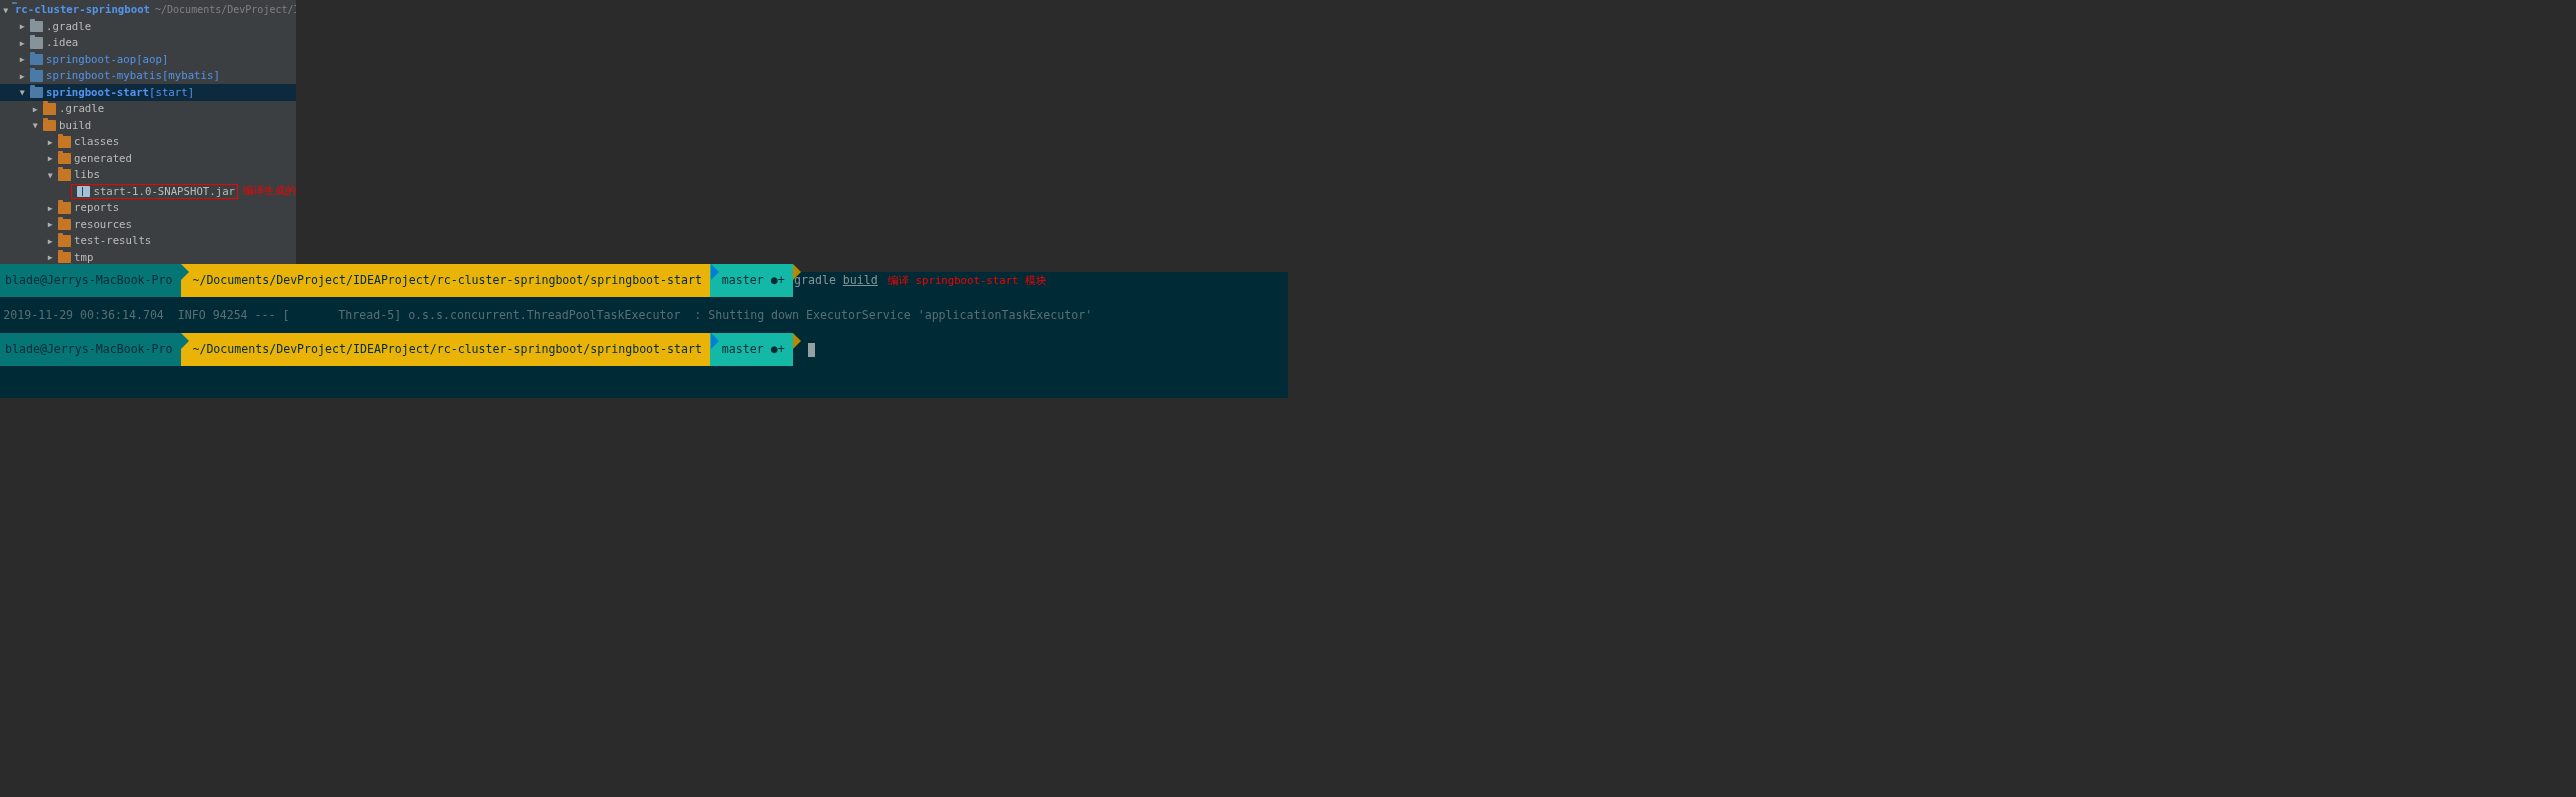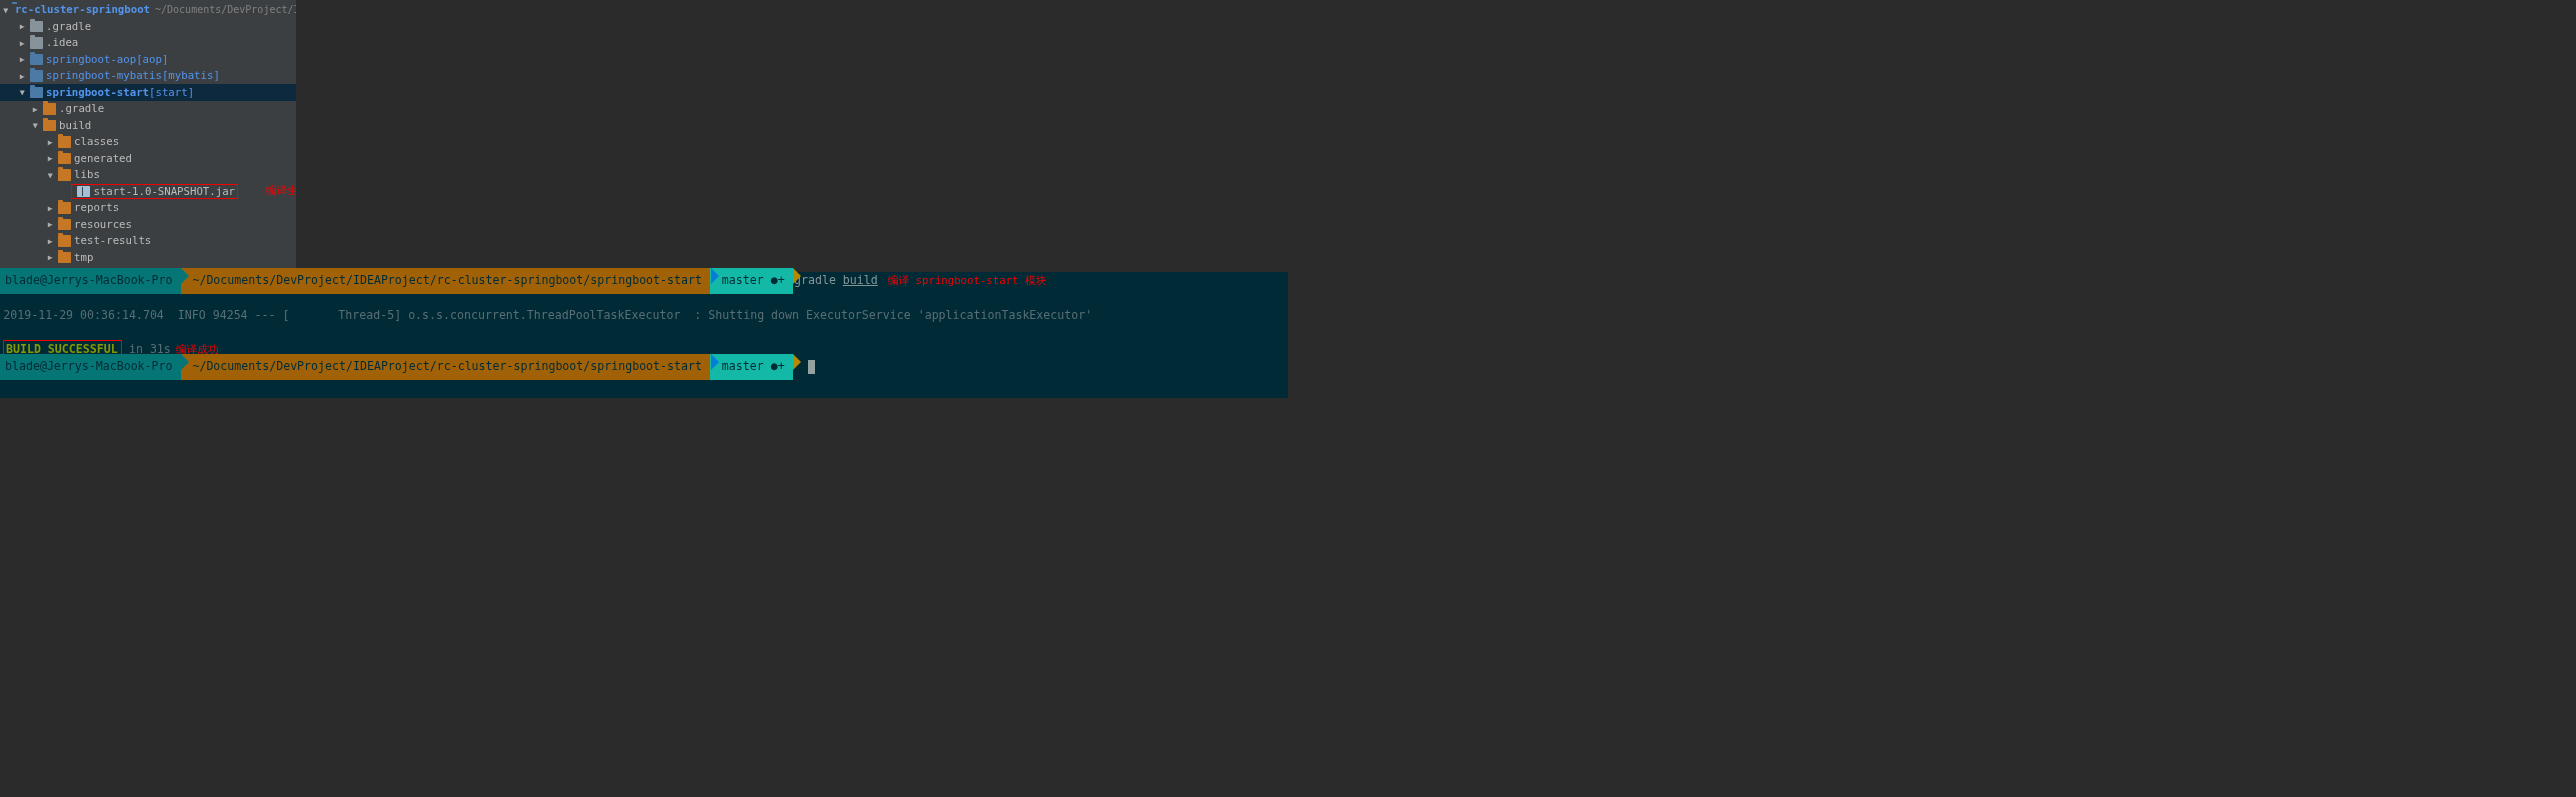--- a/index.html
+++ b/index.html
@@ -76,53 +76,53 @@
       align-items: center;
     }
     .red-annotation {
       color: #f50000;
       margin-left: 5px;
       font-size: 10.7px;
     }
     .indent-1 { padding-left: 18px; }
     .indent-2 { padding-left: 31px; }
     .indent-3 { padding-left: 46px; }
-    .indent-5 { padding-left: 48px; gap: 23px; }
+    .indent-5 { padding-left: 71px; }
 
     
     .terminal {
       background: #002b36;
       color: #839496;
       font-family: 'Menlo', monospace;
       font-size: 11.6px;
       line-height: 1.5;
       padding: 0;
       height: 126px;
     }
     .term-line { white-space: pre; display: flex; align-items: center; height: 17.3px; }
     .term-line.pad { padding-left: 3.3px; }
     .prompt-seg {
       display: inline-flex;
       align-items: center;
-      height: 26px;
+      height: 33px;
       padding: 0 8.3px 0 11.6px;
       position: relative;
     }
     .prompt-seg::after {
       content: '';
       position: absolute;
       right: -8.3px; top: 0;
       border-top: 8.7px solid transparent;
       border-bottom: 8.7px solid transparent;
       border-left: 8.3px solid;
       z-index: 2;
     }
     .prompt-seg.teal { background:rgb(6, 117, 118); color: #002b36; }
     .prompt-seg.teal::after { border-left-color:rgb(6, 117, 118); }
-    .prompt-seg.blue { background:#a16207; color: #002b36; }
+    .prompt-seg.blue { background:#eab308; color: #002b36; }
     .prompt-seg.blue::after { border-left-color:rgb(3, 126, 214); }
     .prompt-seg.yellow { background: #14b8a6; color: #002b36; }
     .prompt-seg.yellow::after { border-left-color: #b58900; }
     .prompt-seg.first { padding-left: 5px; }
     .term-cmd { color: #839496; margin-left: 1px; }
     .term-cmd .u { text-decoration: underline; }
     .term-gray { color: #586e75; text-align: center; }
     .term-green { color: #859900; font-weight: bold; }
     .term-white { color: #eee8d5; }
     .build-box { border: 1.7px solid #f50000; padding: 0 3.3px 0 1.7px; display: inline-block; }
@@ -235,24 +235,20 @@
   <div class="term-line">
     <span class="prompt-seg teal first">blade@Jerrys-MacBook-Pro</span>
     <span class="prompt-seg blue">~/Documents/DevProject/IDEAProject/rc-cluster-springboot/springboot-start</span>
     <span class="prompt-seg yellow"><span>master ●+</span></span>
     <span class="term-cmd"><span>gradle</span> <span class="u">build</span></span>
     <span class="red-annotation" style="margin-left:10px;">编译 springboot-start 模块</span>
   </div>
   <div class="term-line pad"> </div>
   <div class="term-line pad term-gray">2019-11-29 00:36:14.704  INFO 94254 --- [       Thread-5] o.s.s.concurrent.ThreadPoolTaskExecutor  : Shutting down ExecutorService 'applicationTaskExecutor'</div>
   <div class="term-line pad"> </div>
-  <div class="term-line pad">
-    <span class="build-box"><span class="term-green">BUILD SUCCESSFUL</span></span><span class="term-gray"> in 31s</span>
-    <span class="red-annotation">编译成功</span>
-  </div>
   <div class="term-line">
     <span class="prompt-seg teal first">blade@Jerrys-MacBook-Pro</span>
     <span class="prompt-seg blue">~/Documents/DevProject/IDEAProject/rc-cluster-springboot/springboot-start</span>
     <span class="prompt-seg yellow"><span>master ●+</span></span>
     <span class="cursor-block"></span>
   </div>
 </div>
 
 
 </body></html>

